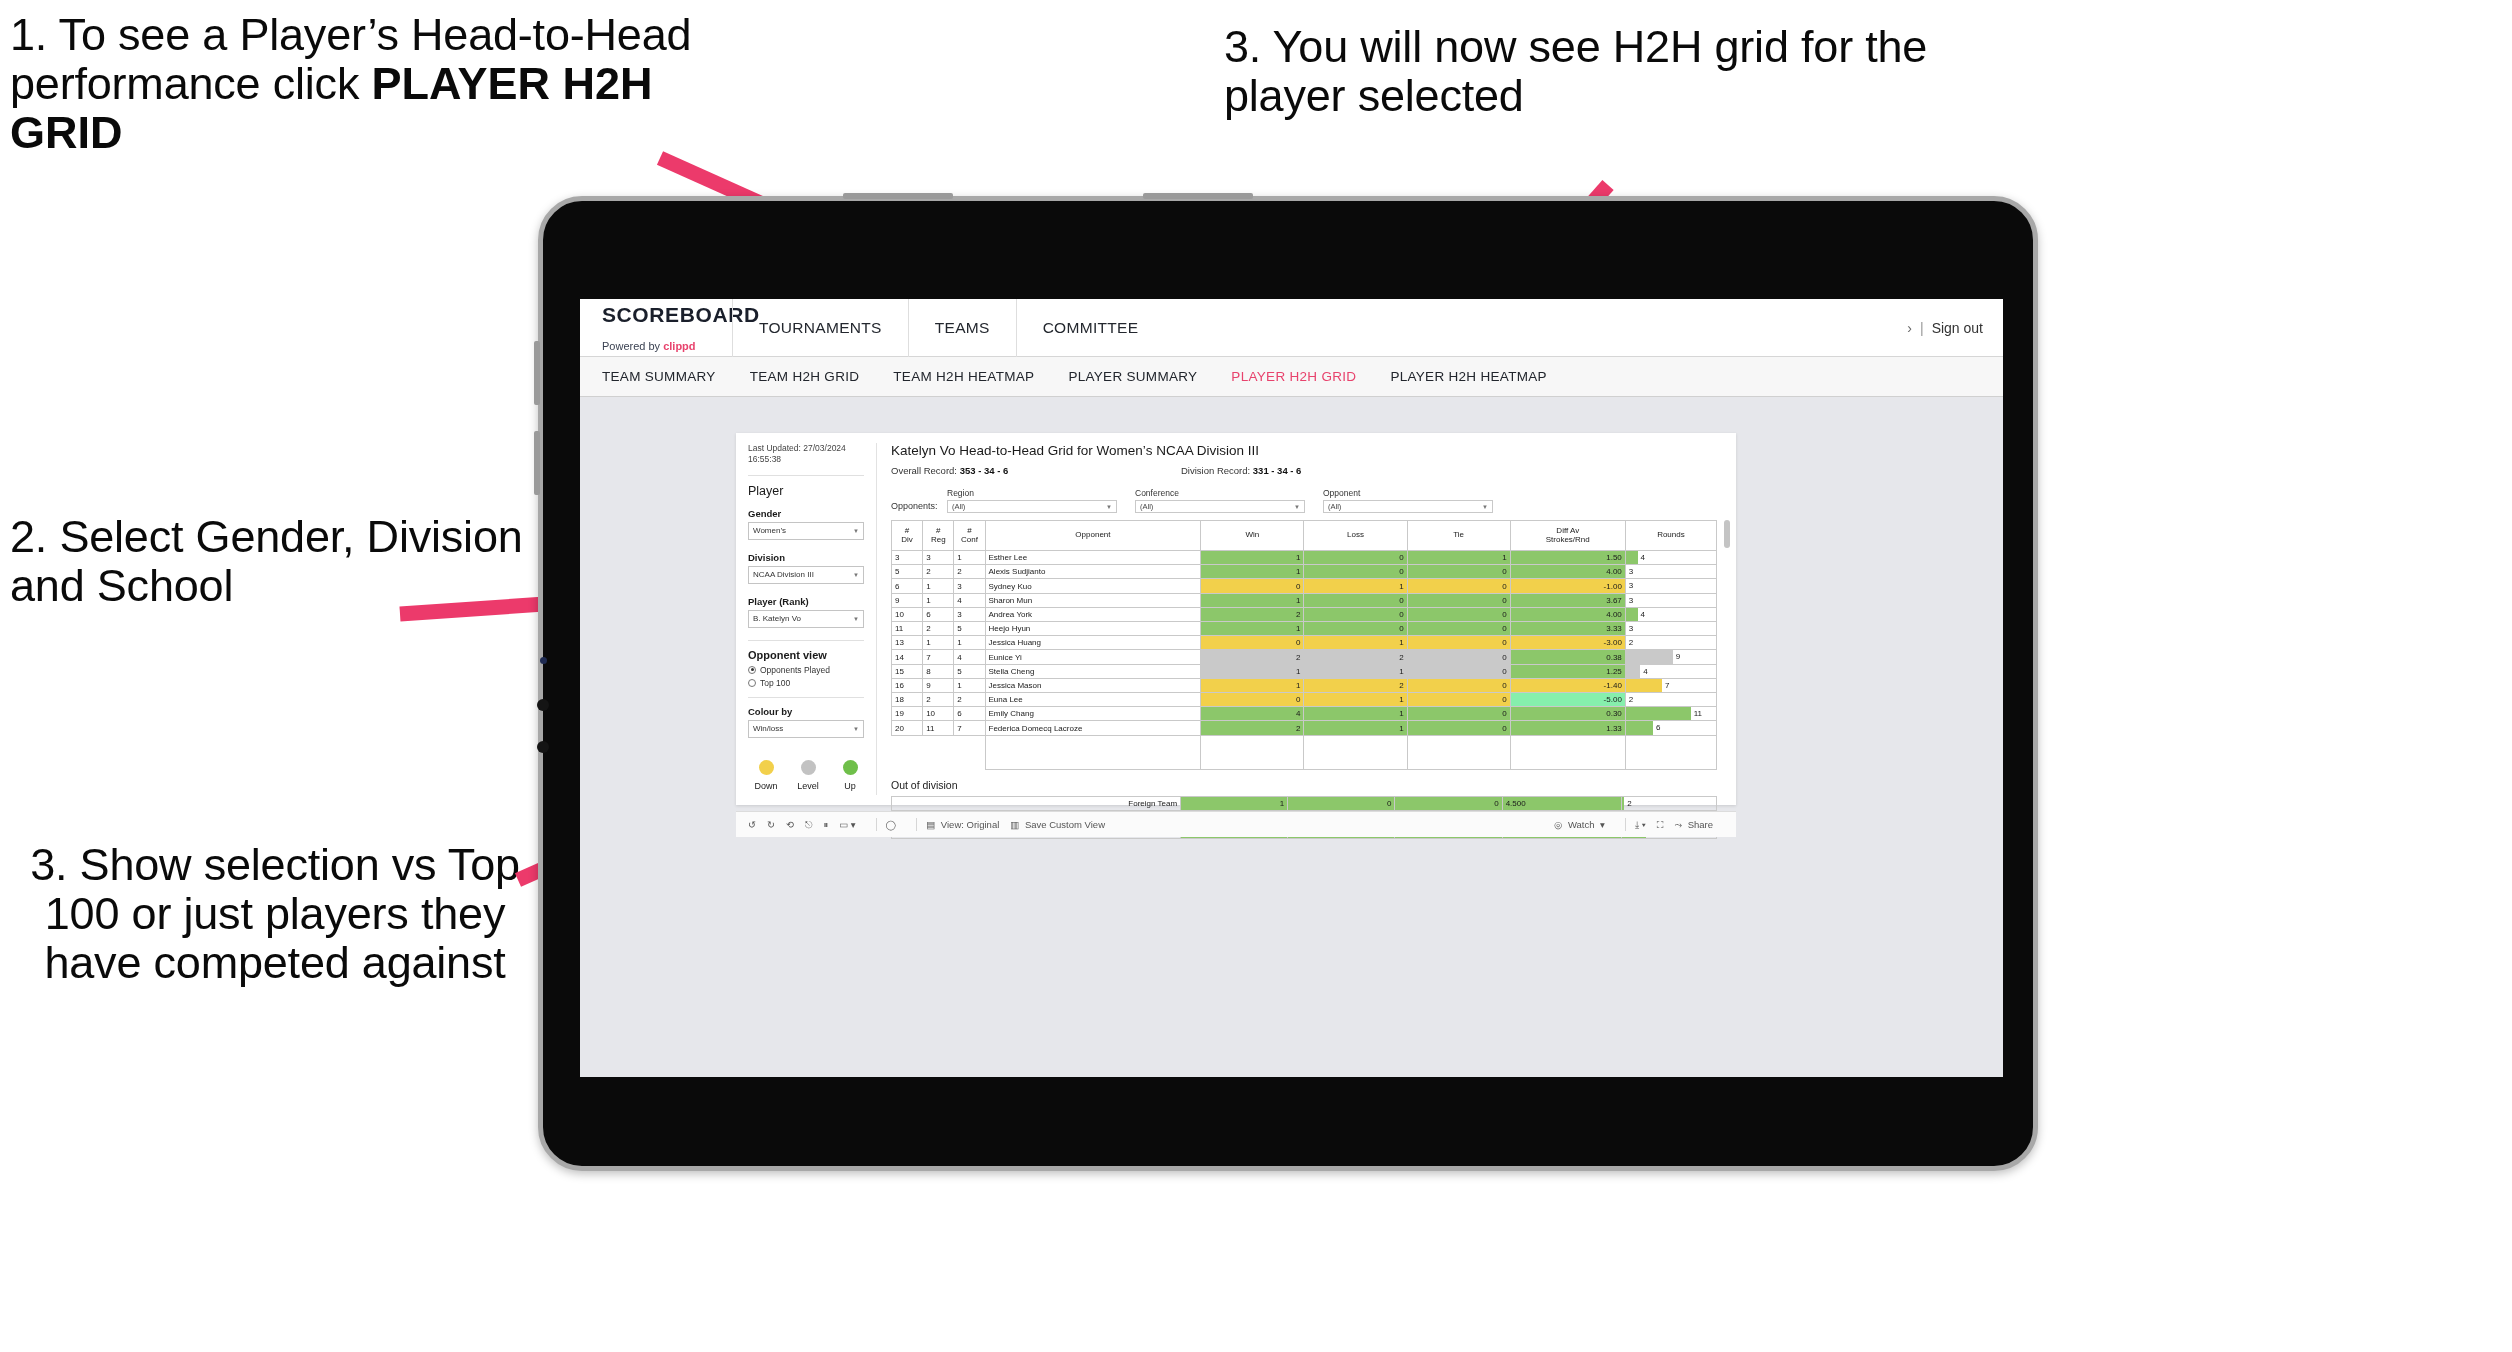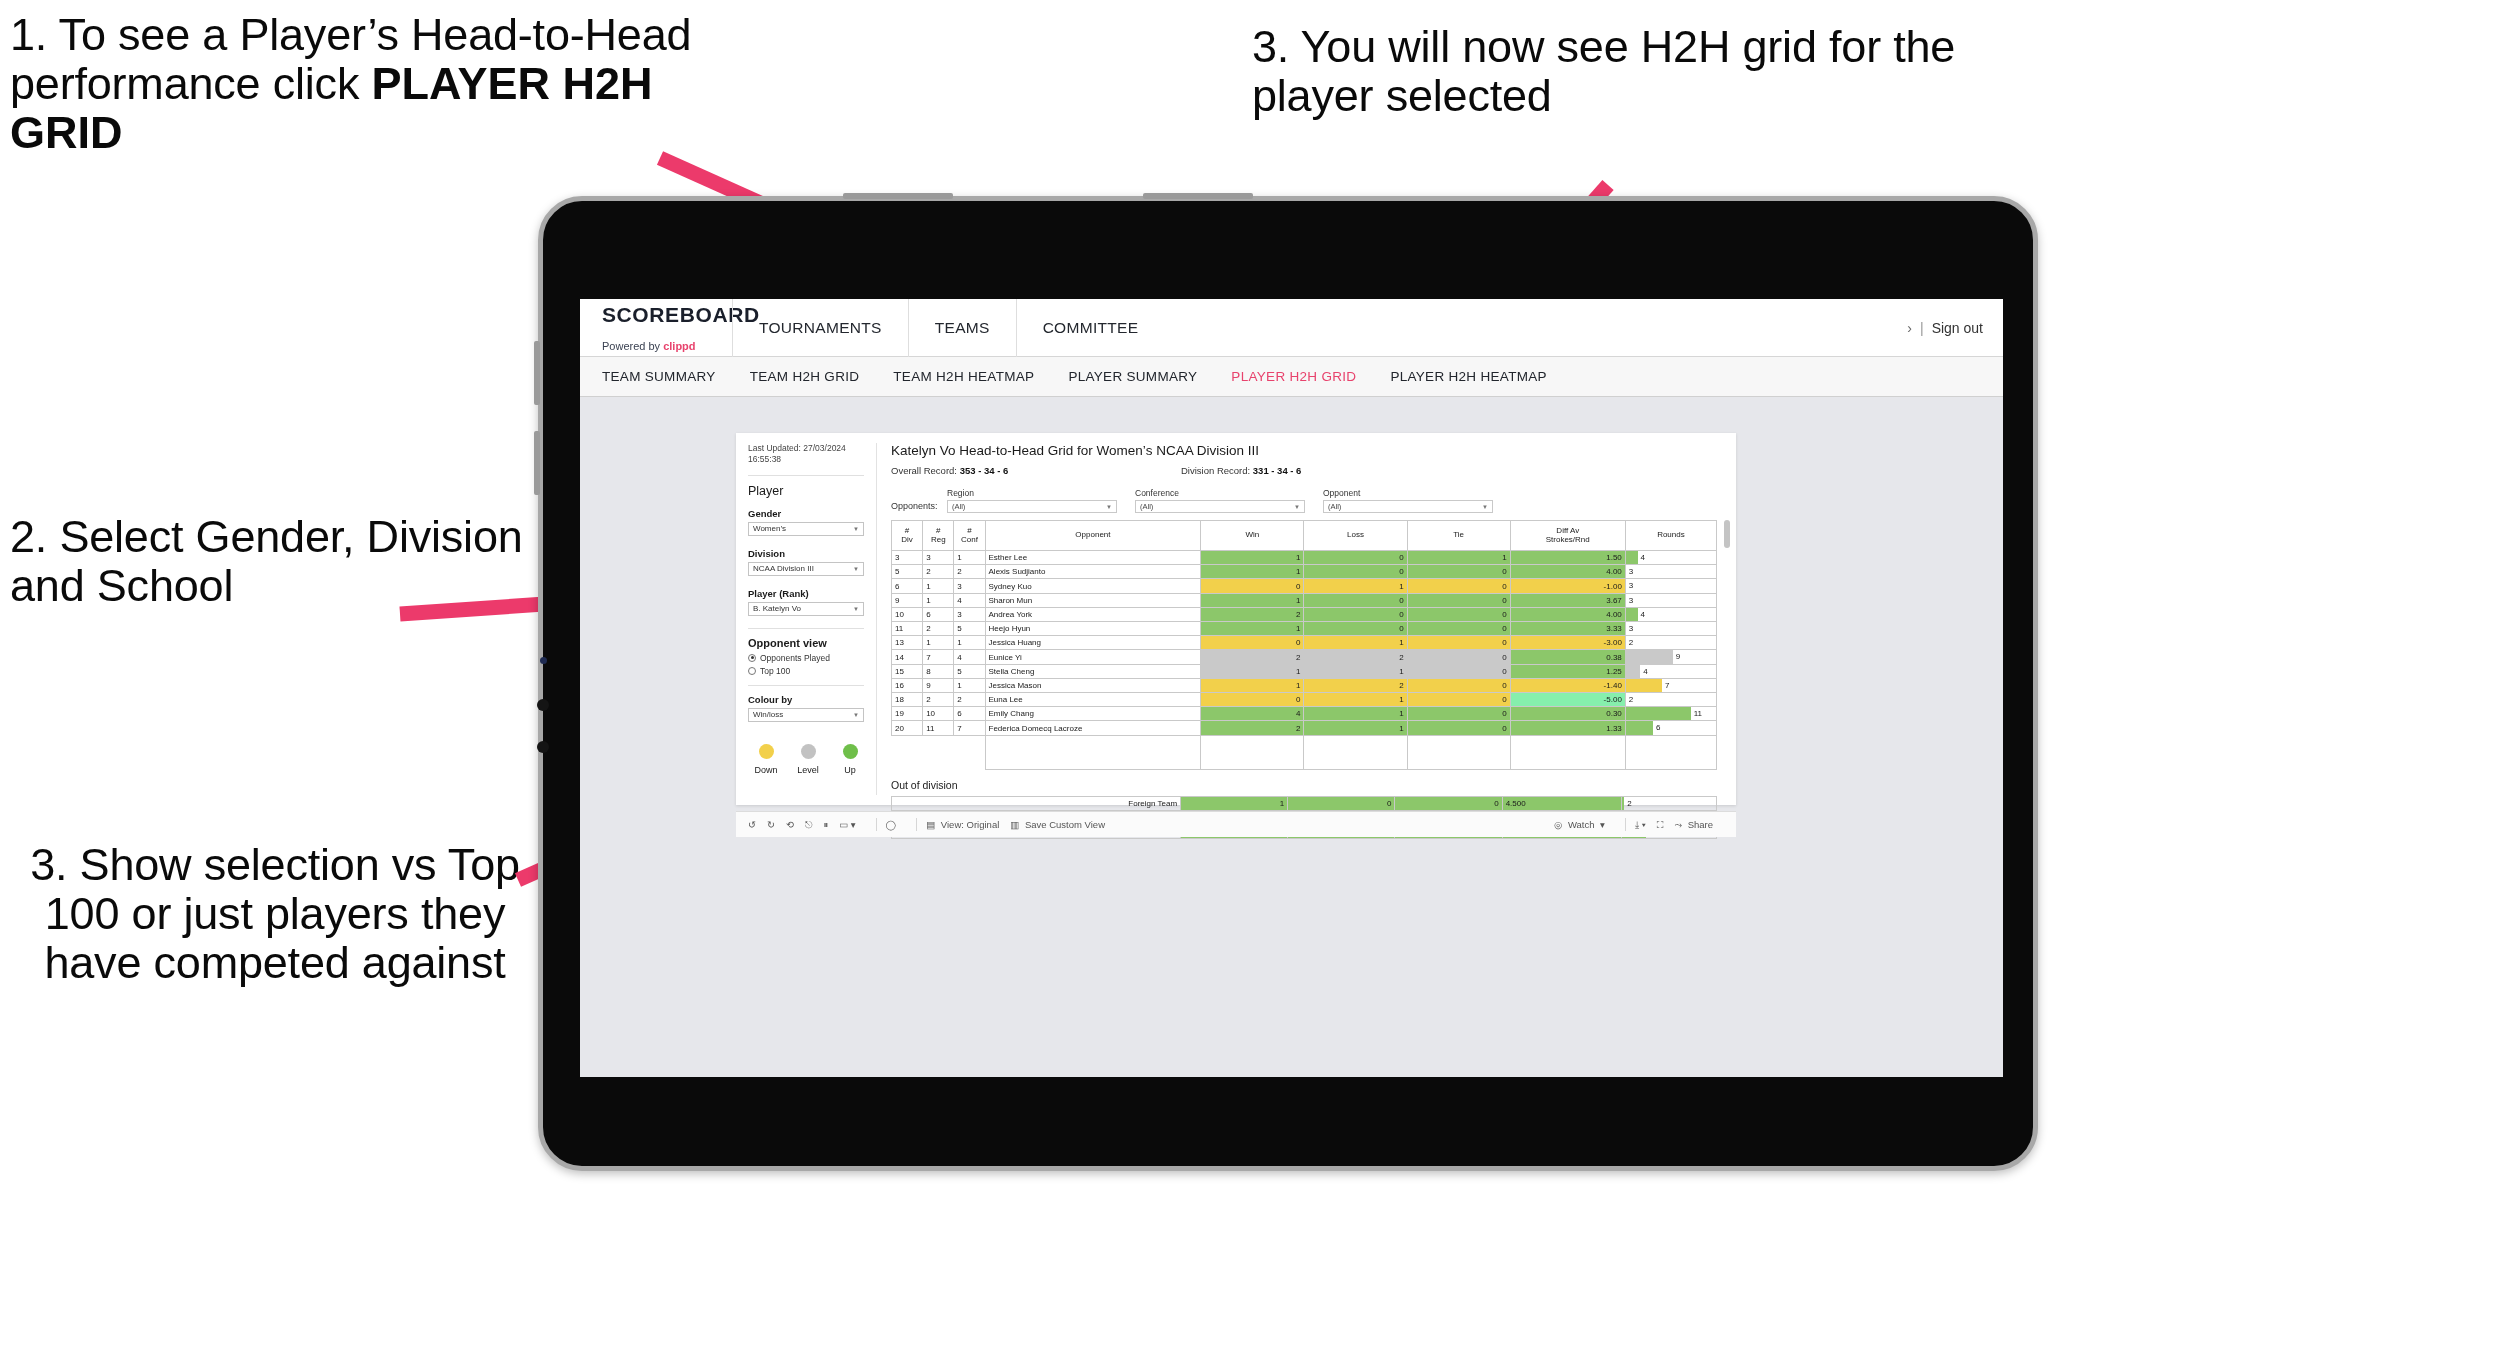--- a/index.html
+++ b/index.html
@@ -18,21 +18,21 @@
     font-family: "Liberation Sans", sans-serif;
     font-size: 45px;
     line-height: 1.09;
     letter-spacing: -0.2px;
     white-space: pre-line;
   }
   #anno-1 { left: 10px;   top: 10px;  width: 740px; }
   #anno-1 .strong { font-weight: bold; letter-spacing: 0px; }
   #anno-2 { left: 10px;   top: 512px; width: 520px; }
   #anno-3 { left: 10px;   top: 840px; width: 530px; text-align: center; }
-  #anno-4 { left: 1252px; top: 22px;  width: 800px; }
+  #anno-4 { left: 1224px; top: 22px;  width: 800px; }
 
   
   .arrow-svg { position: absolute; left: 0; top: 0; width: 2512px; height: 1352px;
                pointer-events: none; overflow: visible; }
 
   
   #tablet {
     position: absolute;
     left: 538px; top: 196px;
     width: 1500px; height: 975px;
@@ -111,21 +111,21 @@
 
   
   #viz-sidebar { width: 140px; padding: 10px 12px 0 12px; background:#fff; }
   #last-updated { font-size: 8.5px; color: #444; line-height: 1.35; }
   .sb-div { border-top: 1px solid #e0e0e0; margin: 9px 0 8px 0; }
   .sb-h { font-size: 12.5px; color: #1a1a1a; margin-bottom: 10px; }
   .sb-lbl { font-size: 9.5px; color: #1a1a1a; font-weight: bold; margin-bottom: 3px; }
   .sb-select {
     height: 14px; border: 1px solid #c4c4c4; background: #fff;
     font-size: 8px; color: #333; display: flex; align-items: center;
-    padding: 0 4px; position: relative; margin-bottom: 12px;
+    padding: 8px 4px; position: relative; margin-bottom: 12px;
   }
   .sb-select .car { position: absolute; right: 4px; font-size: 6px; color: #777; }
   .sb-h2 { font-size: 11px; font-weight: bold; color: #1a1a1a; margin-bottom: 4px; }
   .radio-row { display: flex; align-items: center; gap: 4px; font-size: 8.5px; color: #333; margin-bottom: 3px; }
   .radio { width: 8px; height: 8px; border: 1px solid #777; border-radius: 50%;
            position: relative; flex: none; }
   .radio.on::after { content: ""; position: absolute; left: 1.5px; top: 1.5px;
            width: 3px; height: 3px; border-radius: 50%; background: #333; }
   #legend { display: flex; gap: 14px; margin-top: 22px; padding-left: 4px; }
   .leg { text-align: center; width: 28px; }

